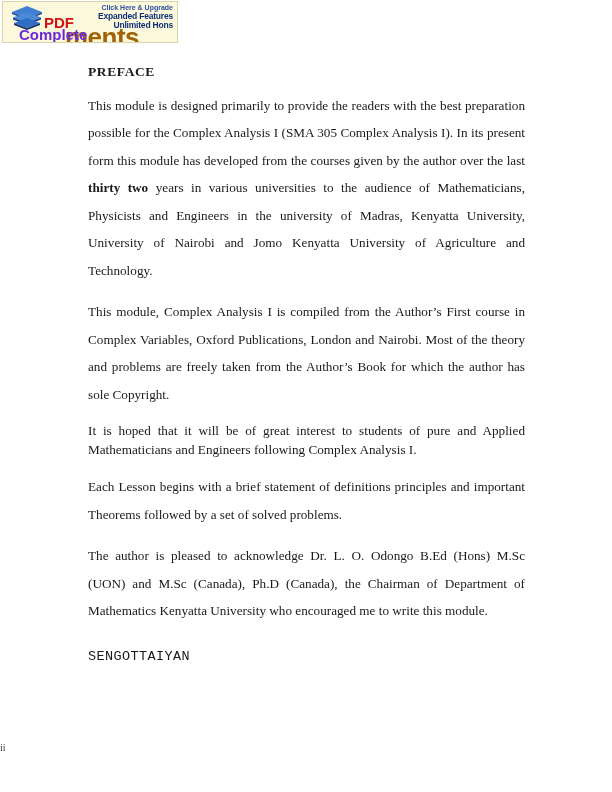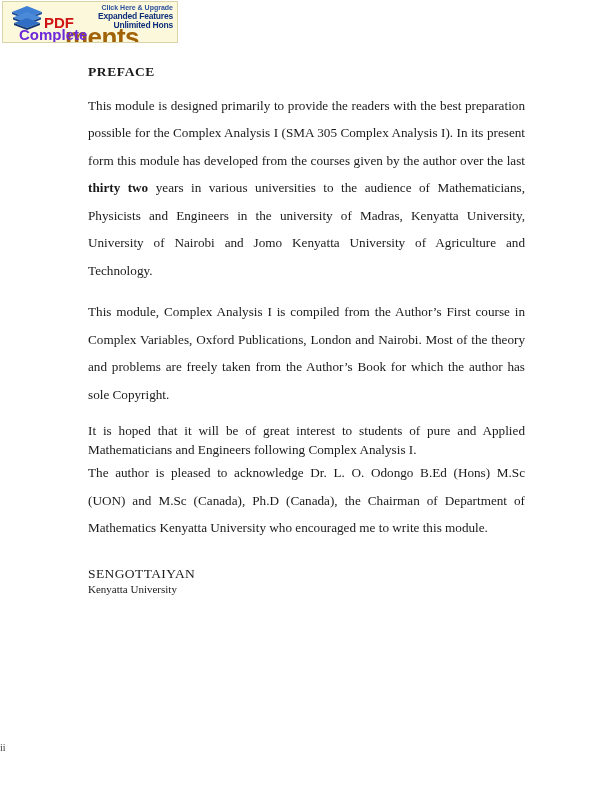--- a/index.html
+++ b/index.html
@@ -108,26 +108,28 @@
     font-size: 13.2px;
     margin: 0;
     font-family: Liberation Serif, serif;
   }
   .para.loose {
     line-height: 2.08;
     margin-bottom: 14px;
   }
   .para.tight {
     line-height: 1.42;
+    margin-bottom: 14px;
   }
   .para b { font-weight: bold; }
 
   
   #signature-block {
     margin-top: 24px;
+    font-family: Liberation Mono, monospace;
   }
   #signature-name {
     font-size: 13.5px;
     letter-spacing: 0.4px;
     line-height: 1.25;
   }
   #signature-affiliation {
     font-size: 11px;
     line-height: 1.25;
   }
@@ -173,22 +175,22 @@
 </div>
 
 <div id="page-content">
 
   <div id="preface-heading">PREFACE</div>
 
   <div id="paragraph-container">
       <div class="para loose"><span>This module is designed primarily to provide the readers with the best preparation possible for the Complex Analysis I (SMA 305 Complex Analysis I).  In its present form this module has developed from the courses given by the author over the last </span><b>thirty two</b><span> years in various universities to the audience of Mathematicians, Physicists and Engineers in the university of Madras, Kenyatta University, University of Nairobi and Jomo Kenyatta University of Agriculture and Technology.</span></div>
       <div class="para loose"><span>This module, Complex Analysis I is compiled from the Author’s First course in Complex Variables, Oxford Publications, London and Nairobi.  Most of the theory and problems are freely taken from the Author’s Book for which the author has sole Copyright.</span></div>
       <div class="para tight"><span>It is hoped that it will be of great interest to students of pure and Applied Mathematicians and Engineers following Complex Analysis I.</span></div>
+      <div class="para loose"><span>Each Lesson begins with a brief statement of definitions principles and important Theorems followed by a set of solved problems.</span></div>
       <div class="para loose"><span>The author is pleased to acknowledge Dr. L. O. Odongo B.Ed (Hons) M.Sc (UON) and M.Sc (Canada), Ph.D (Canada), the Chairman of Department of Mathematics Kenyatta University who encouraged me to write this module.</span></div>
     </div>
 
   <div id="signature-block">
     <div id="signature-name">SENGOTTAIYAN</div>
-    <div id="signature-affiliation">Kenyatta University</div>
   </div>
 </div>
 
 <div id="page-footer">ii</div>
 
 </body></html>

